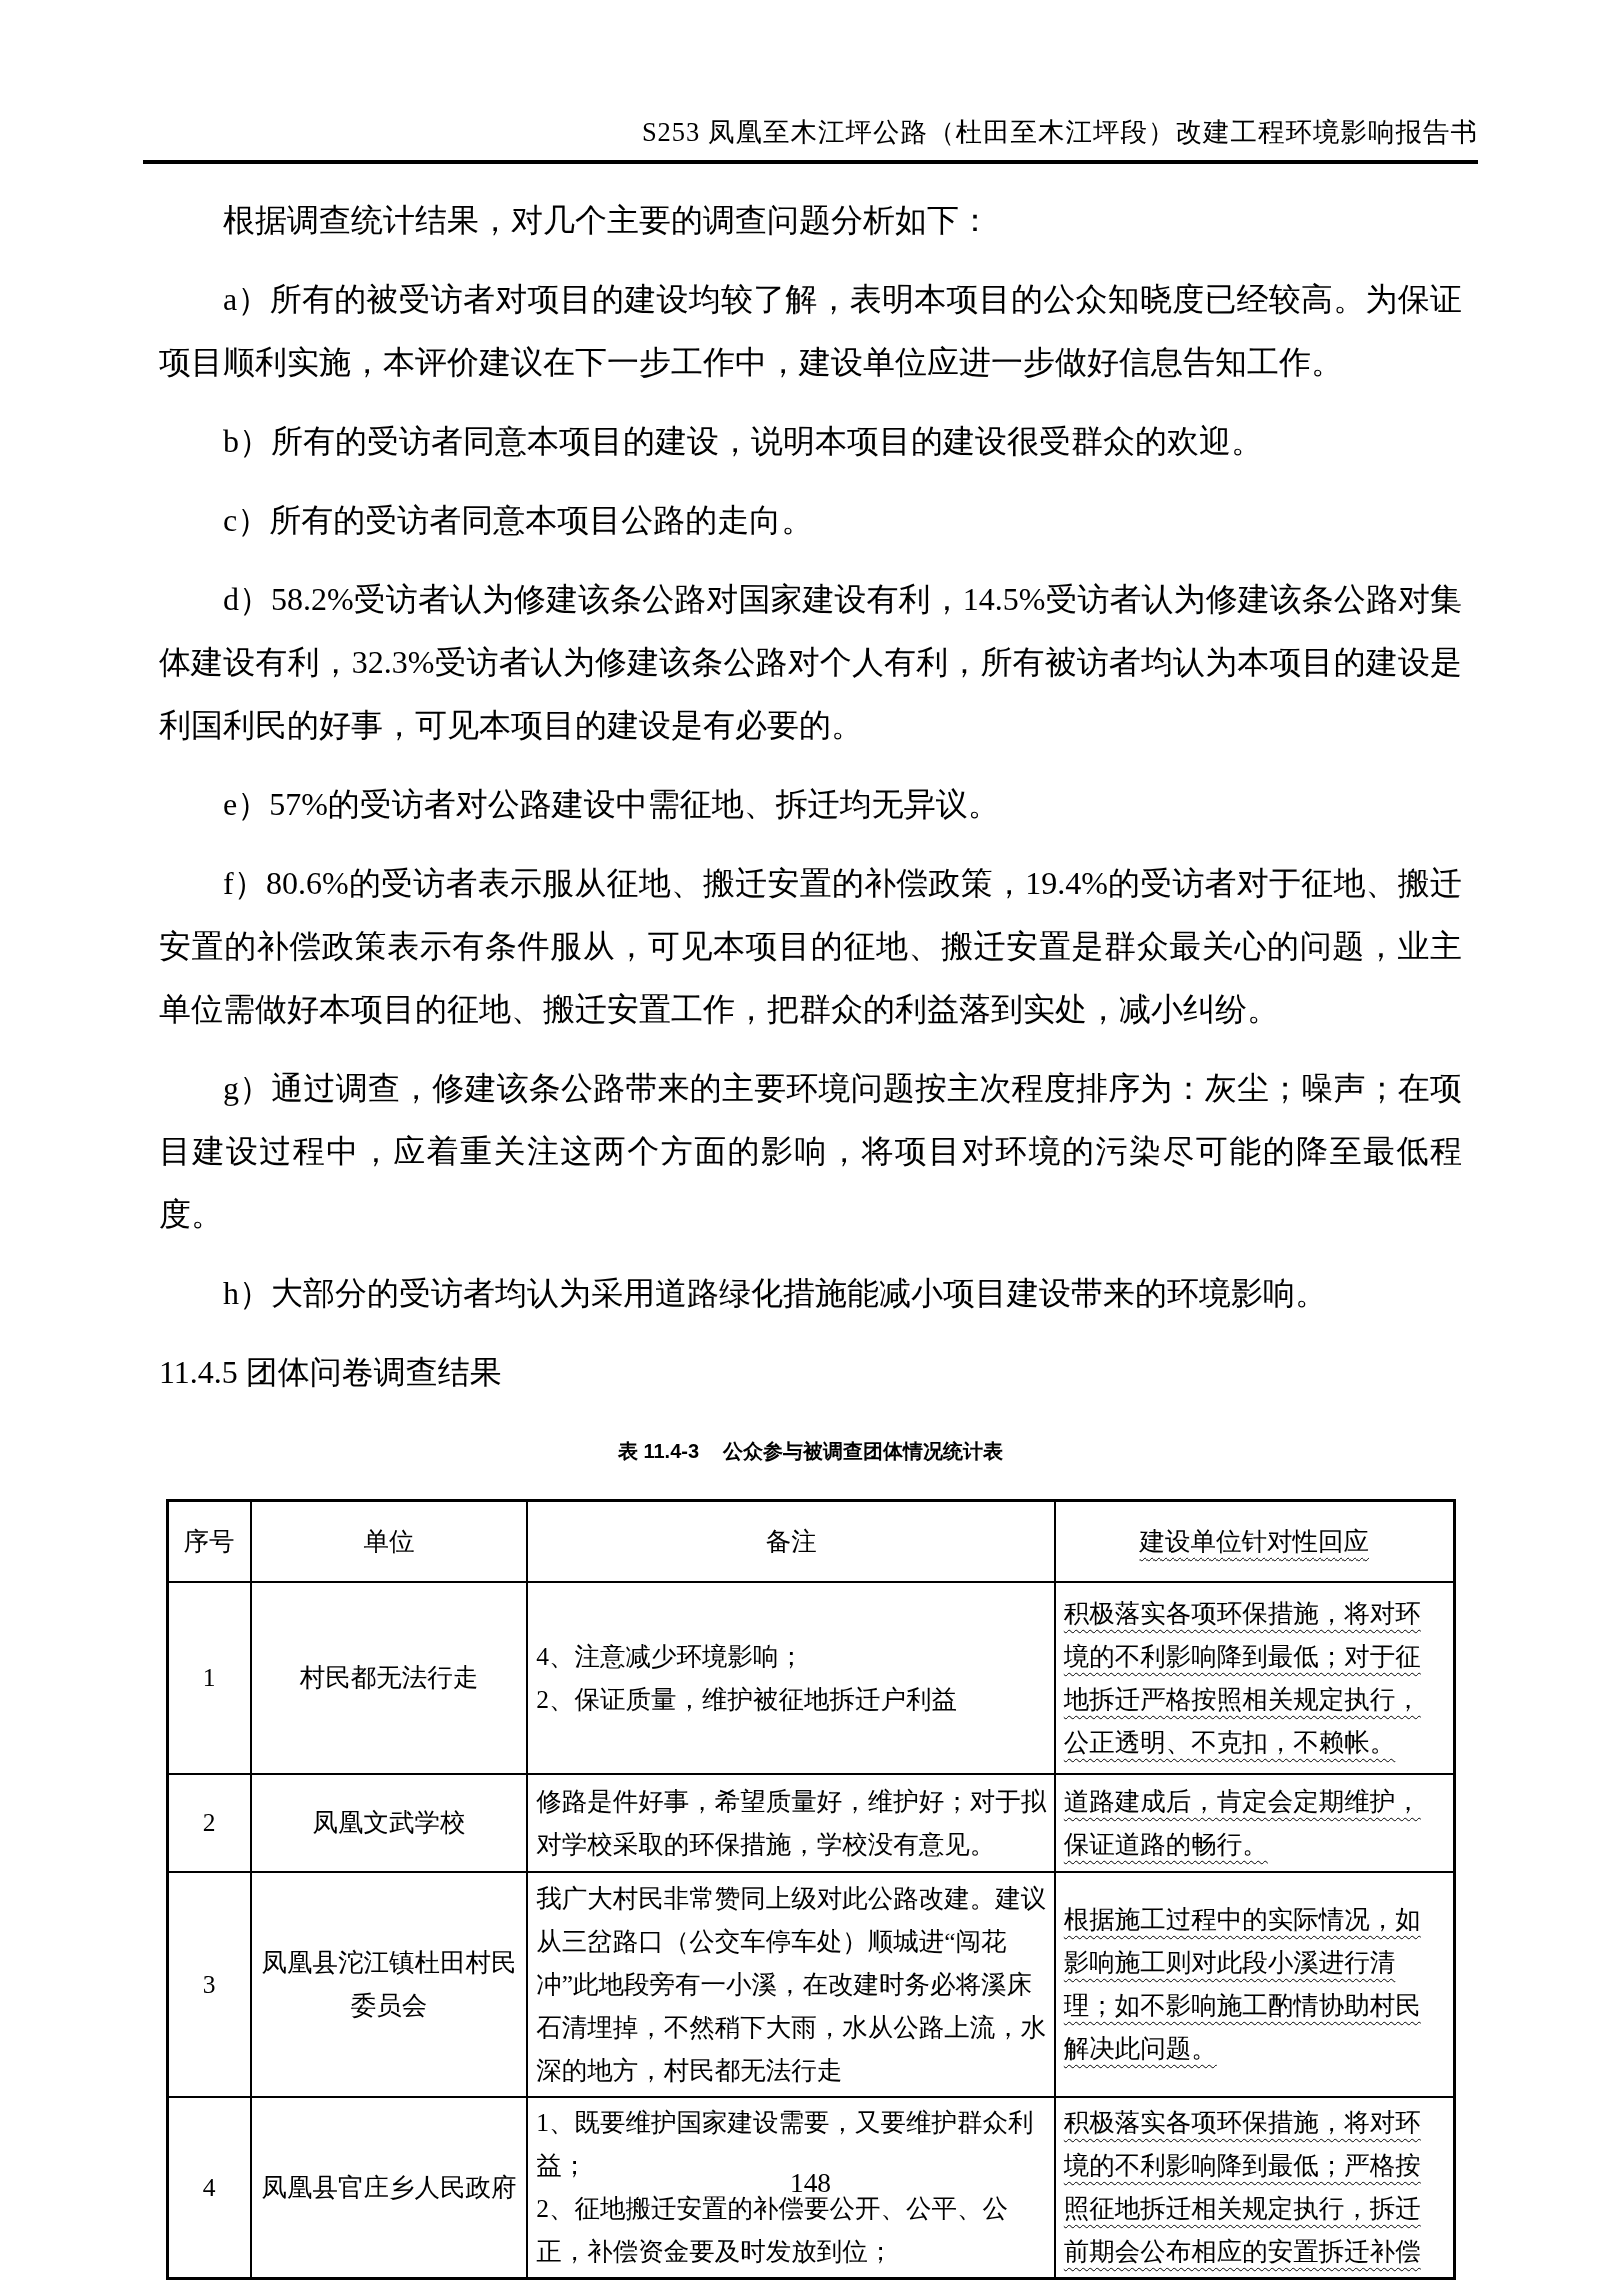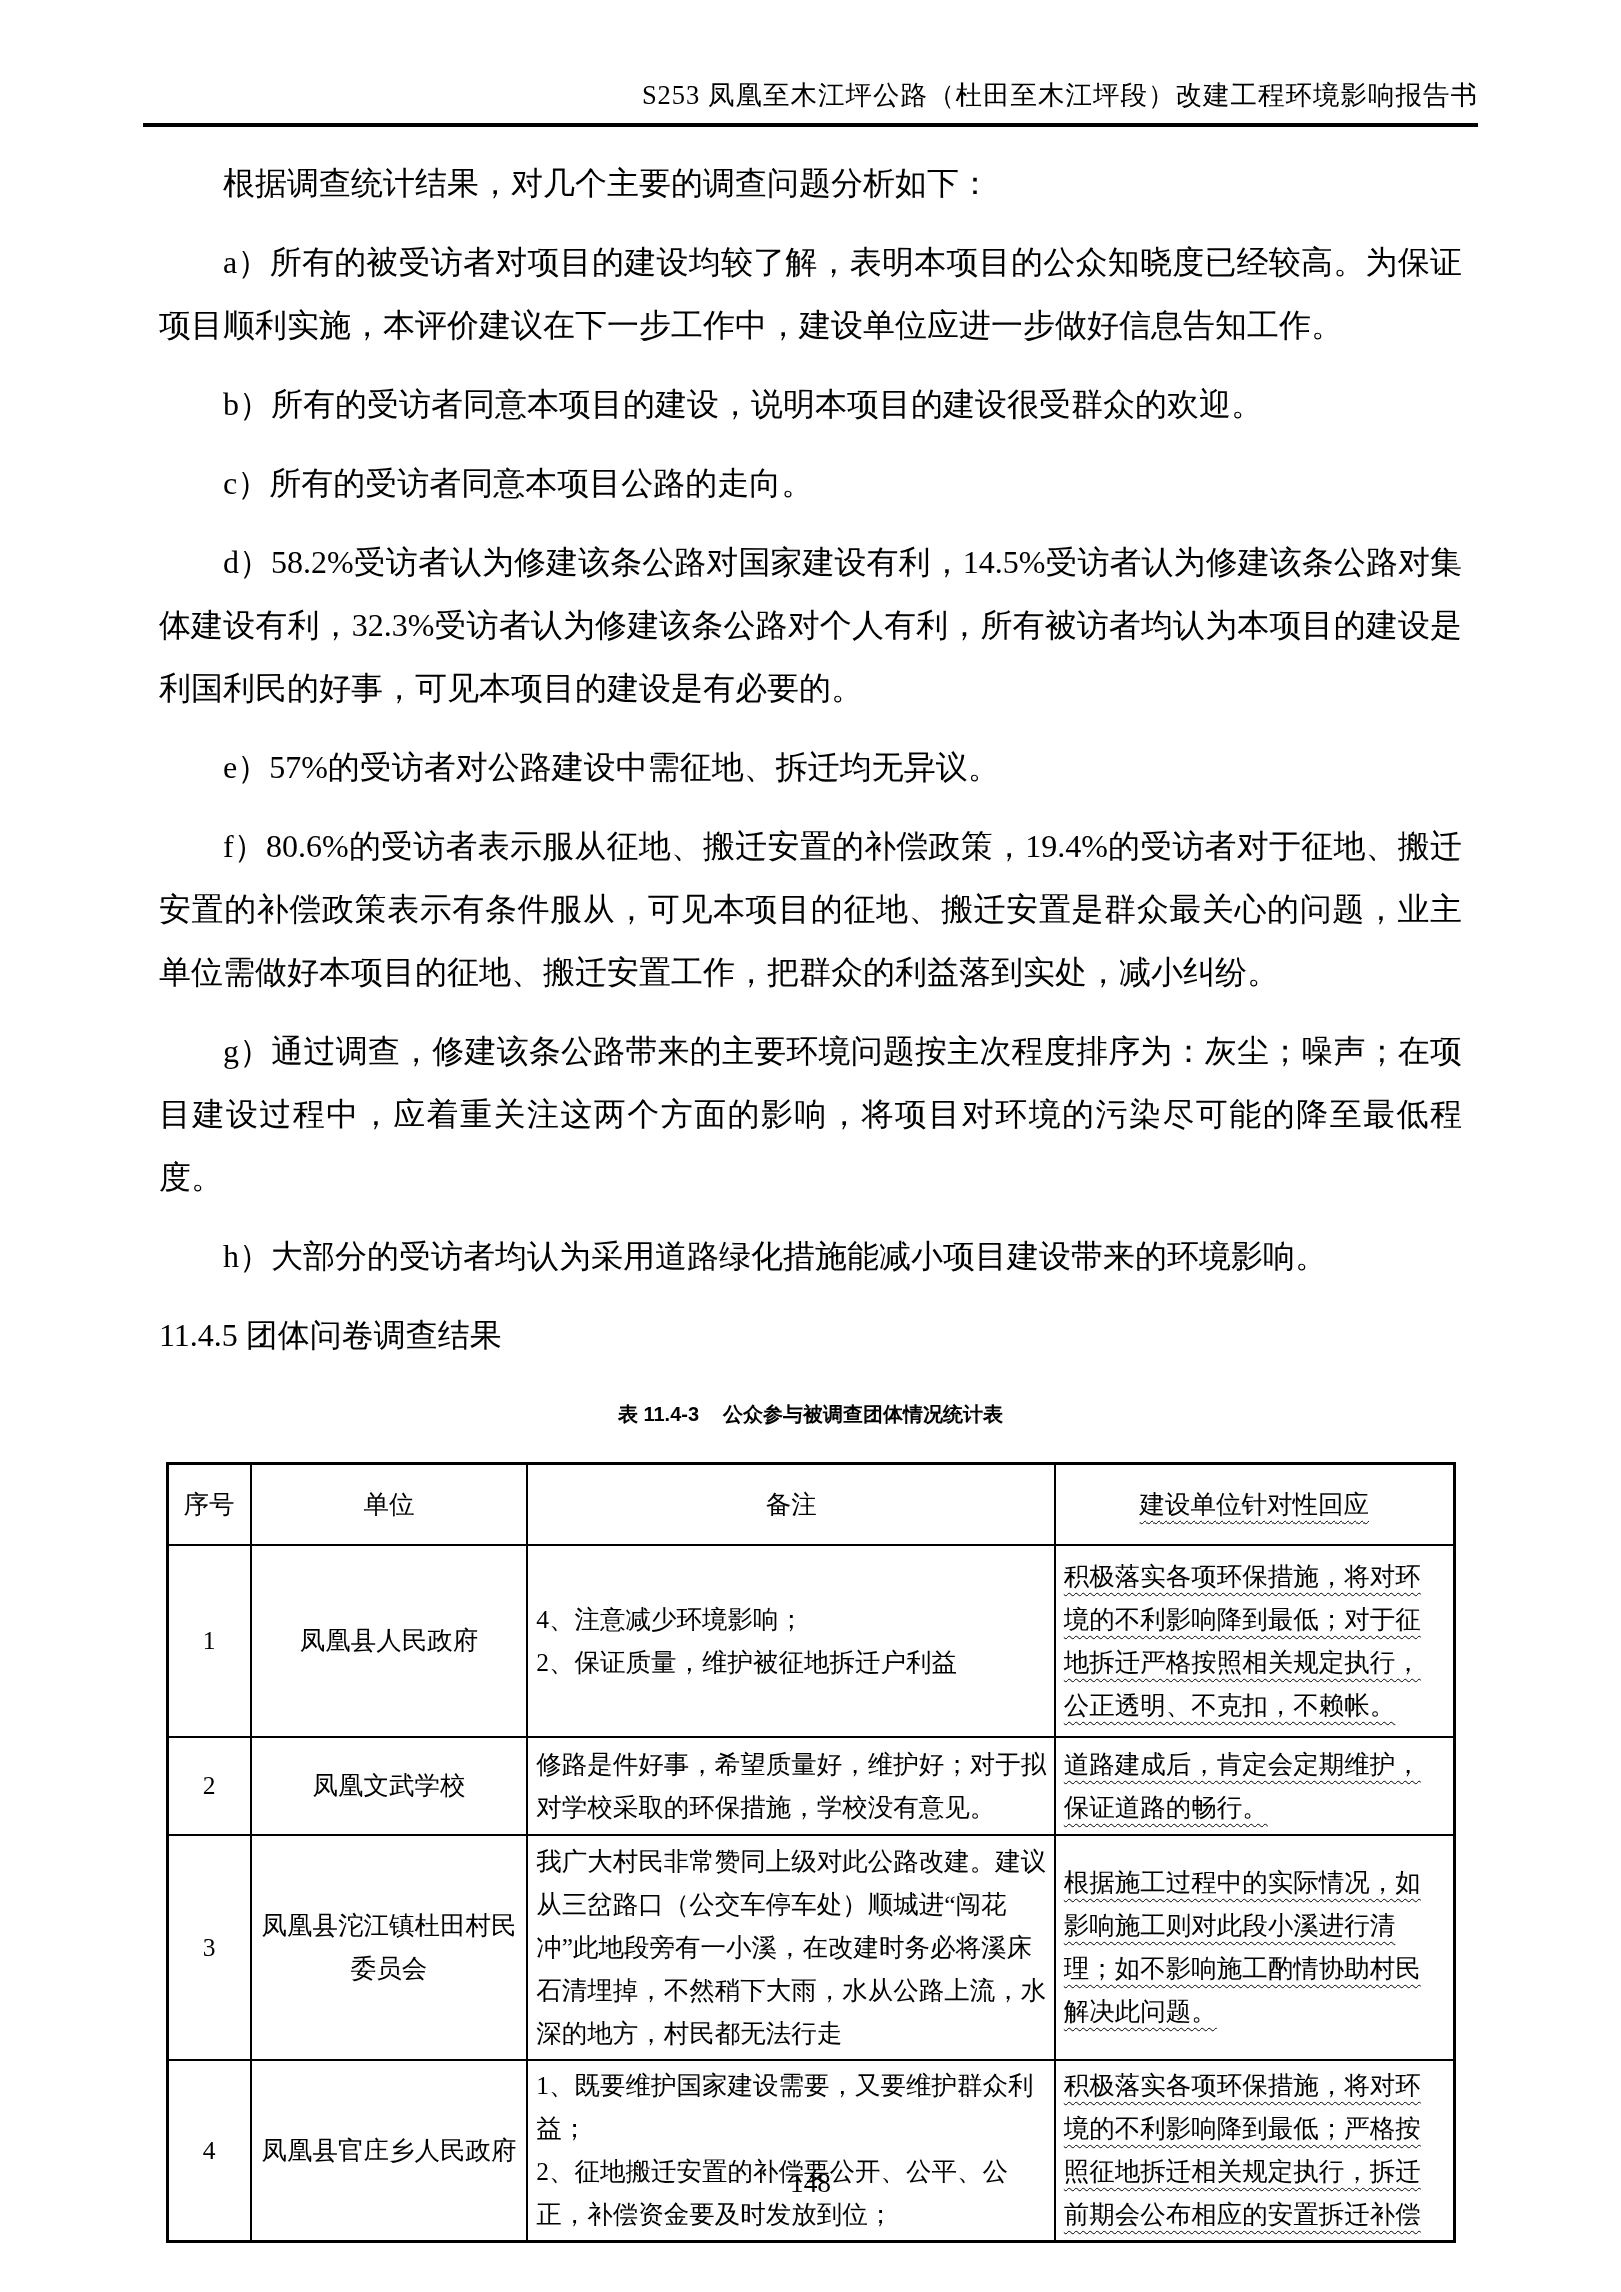--- a/index.html
+++ b/index.html
@@ -9,21 +9,21 @@
     height: 2293px;
     margin: 0 auto;
     background: #ffffff;
     color: #000000;
     font-family: "Liberation Serif", "DejaVu Serif", serif;
     overflow: hidden;
     box-sizing: border-box;
   }
   .doc-header {
     margin: 0 143px;
-    padding-top: 77px;
+    padding-top: 114px;
     padding-bottom: 9.8px;
     border-bottom: 4.9px solid #000;
     text-align: right;
     font-size: 26.5px;
     letter-spacing: 1px;
   }
   .content {
     margin: 25.5px 143px 0 143px;
     font-size: 32px;
     line-height: 63px;
@@ -125,21 +125,21 @@
         <tr>
           <th>序号</th>
           <th>单位</th>
           <th>备注</th>
           <th class="wavy">建设单位针对性回应</th>
         </tr>
       </thead>
       <tbody>
         <tr class="r1">
           <td class="no-cell">1</td>
-          <td class="unit-cell">凤凰县人民政府</td>
+          <td class="unit-cell">村民都无法行走</td>
           <td class="remark-cell">4、注意减少环境影响；
 2、保证质量，维护被征地拆迁户利益</td>
           <td class="resp-cell wavy">积极落实各项环保措施，将对环境的不利影响降到最低；对于征地拆迁严格按照相关规定执行，公正透明、不克扣，不赖帐。</td>
         </tr>
         <tr class="r2">
           <td class="no-cell">2</td>
           <td class="unit-cell">凤凰文武学校</td>
           <td class="remark-cell">修路是件好事，希望质量好，维护好；对于拟对学校采取的环保措施，学校没有意见。</td>
           <td class="resp-cell wavy">道路建成后，肯定会定期维护，保证道路的畅行。</td>
         </tr>

